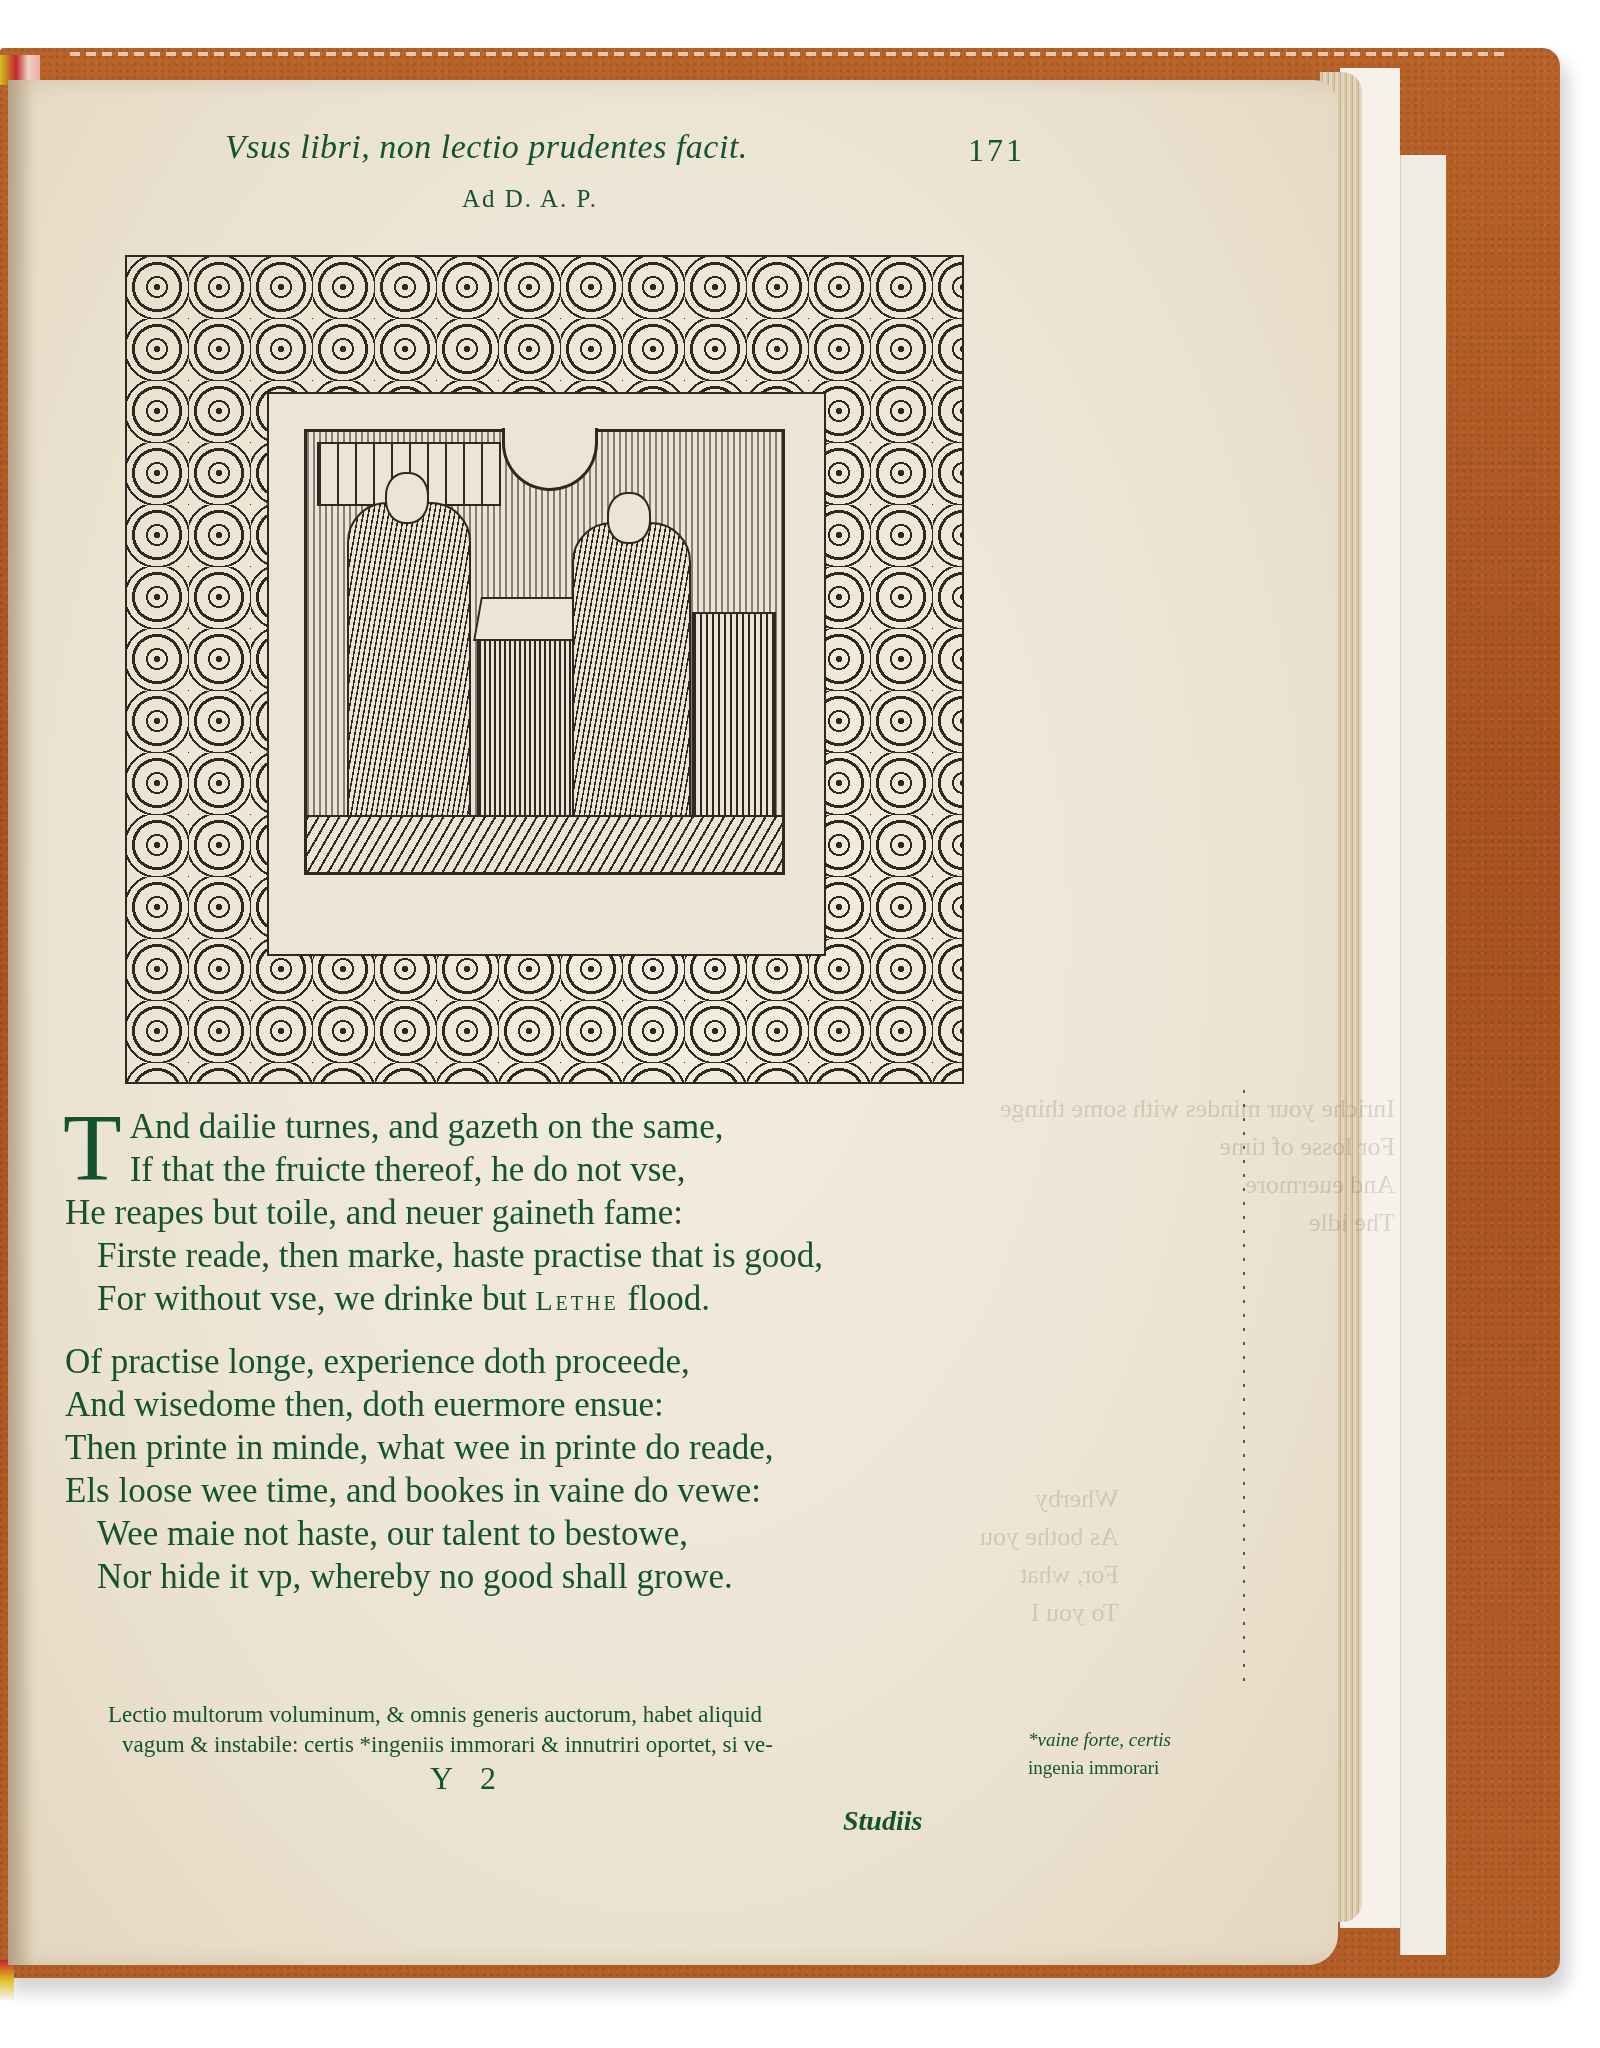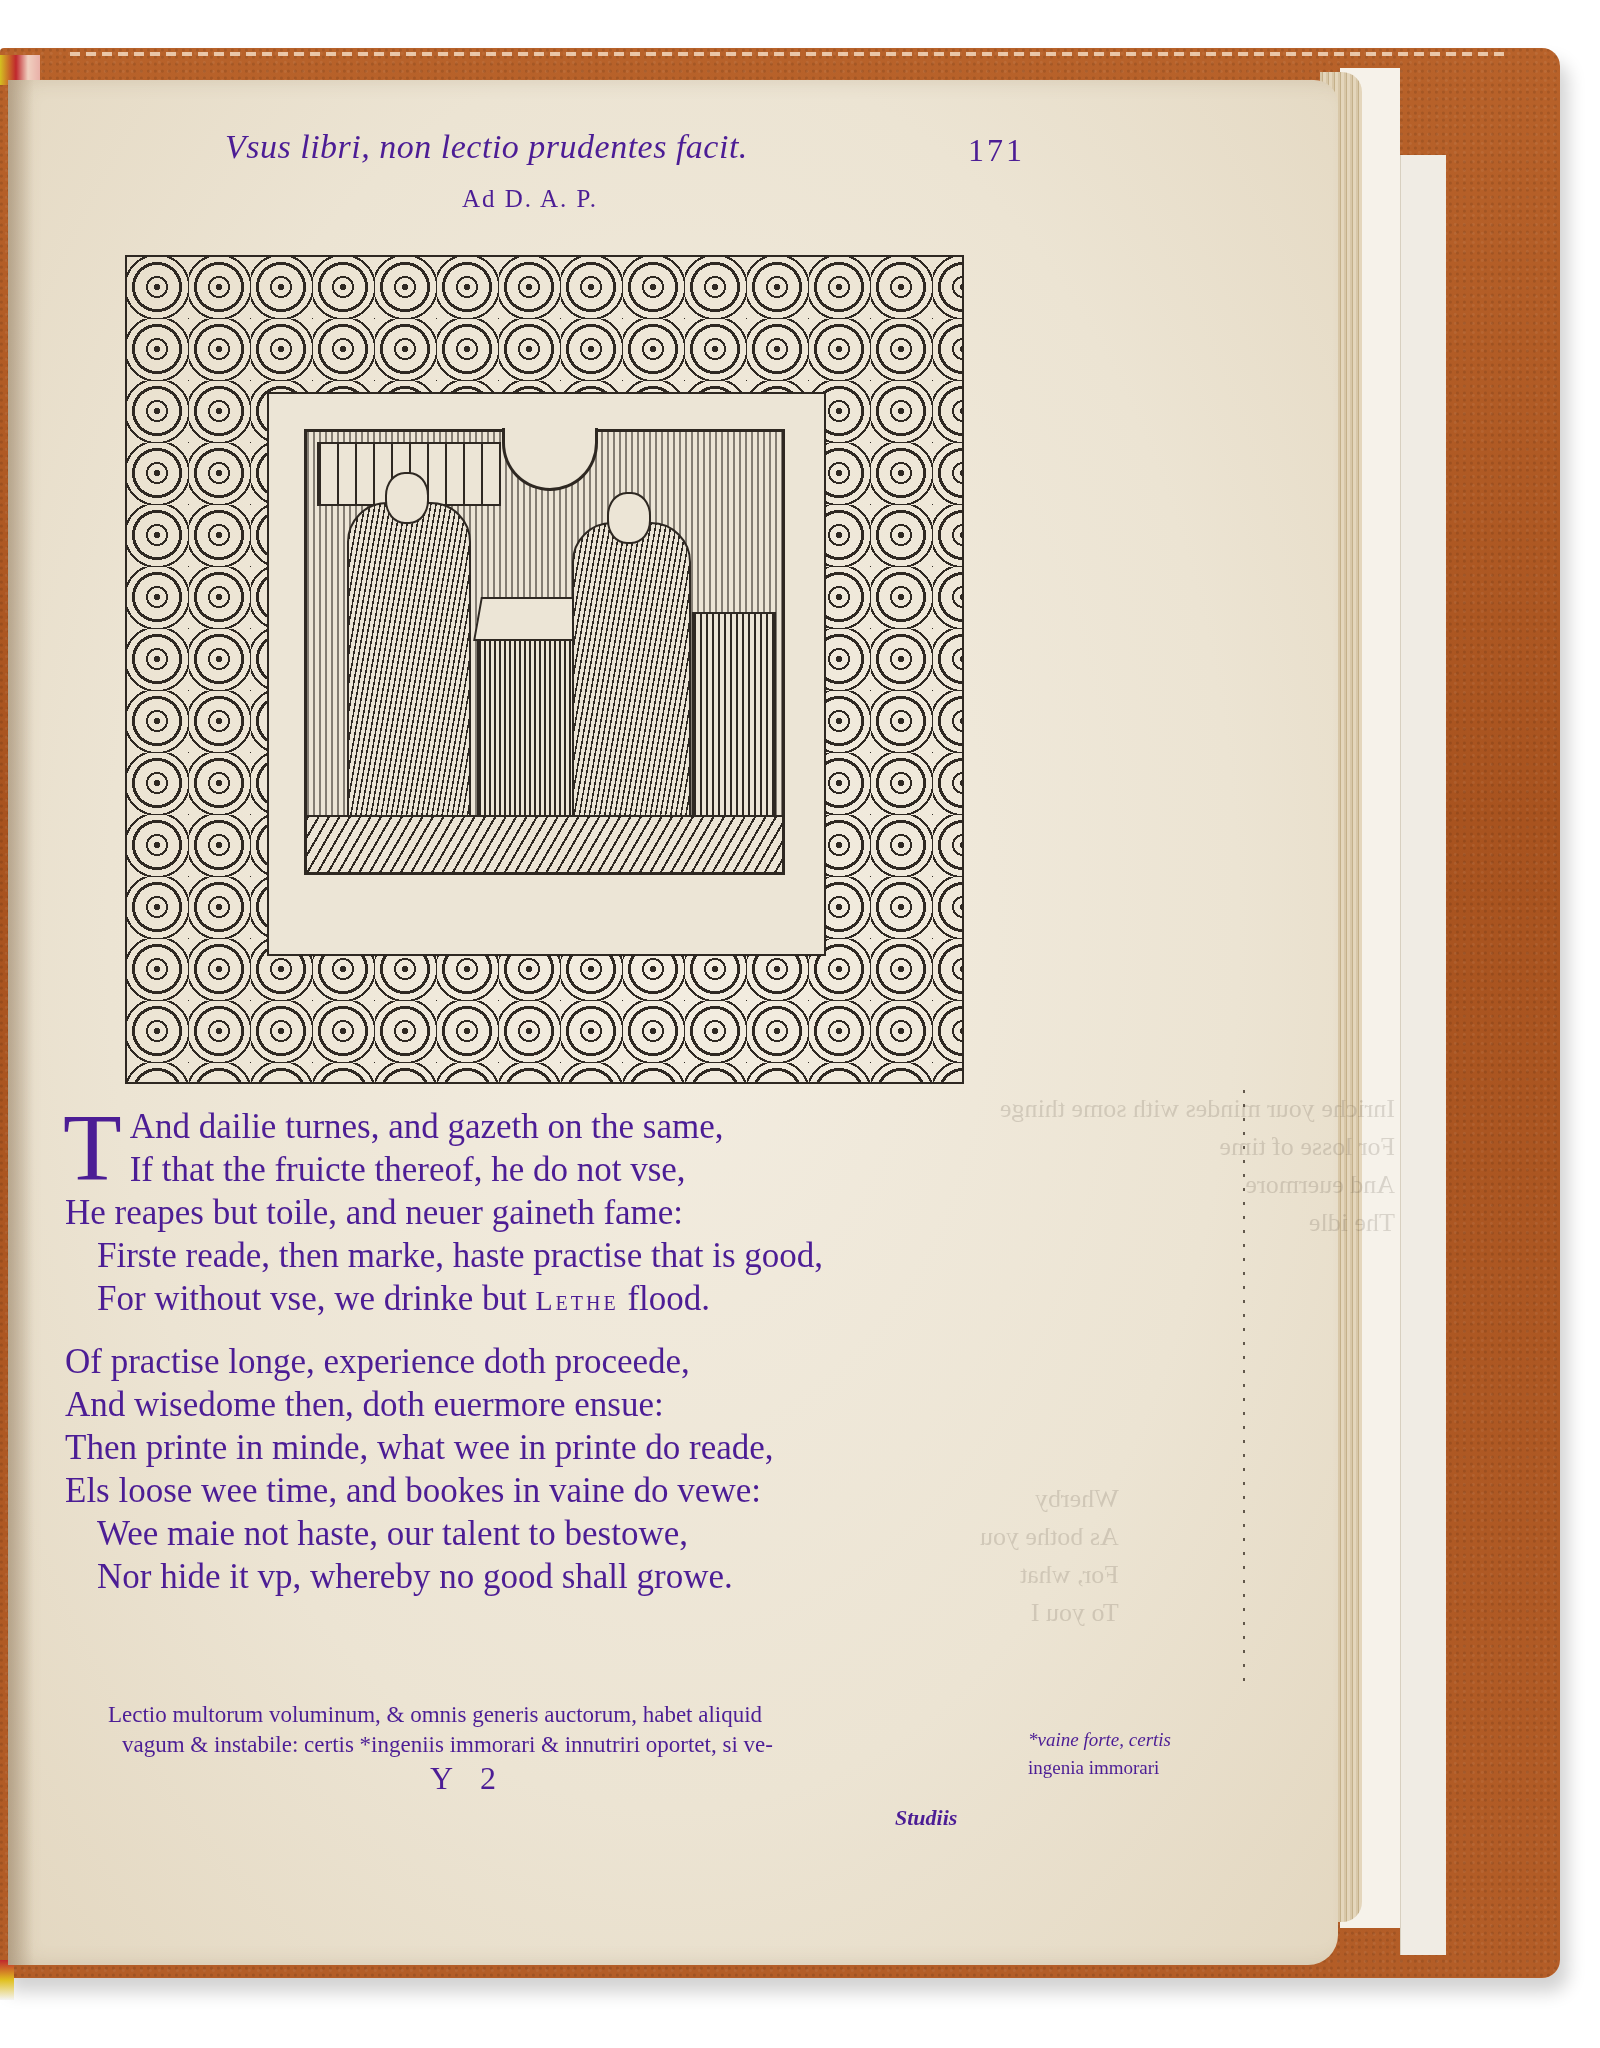--- a/index.html
+++ b/index.html
@@ -55,21 +55,21 @@
   .page {
     position:absolute; left:8px; top:80px; width:1330px; height:1885px;
     background:radial-gradient(ellipse at 50% 45%, #f3ede1 0%, #ece4d3 60%, #e3d7c0 100%);
     border-radius:0 24px 30px 0;
     box-shadow: inset 14px 0 20px rgba(120,90,50,0.18);
   }
   .gutter-shadow {
     position:absolute; left:8px; top:80px; width:26px; height:1885px;
     background:linear-gradient(90deg, rgba(90,60,30,0.25), transparent);
   }
-  .ink { color:#4c1d95; }
+  .ink { color:#14532d; }
   .running-head {
     position:absolute; left:225px; top:128px; width:760px;
     font-style:italic; font-size:34px; letter-spacing:0.5px;
   }
   .page-number {
     position:absolute; left:968px; top:132px; font-size:32px; letter-spacing:3px;
   }
   .dedication {
     position:absolute; left:462px; top:185px; font-size:25px; letter-spacing:2px;
   }
@@ -149,21 +149,21 @@
   .commentary {
     position:absolute; left:108px; top:1700px; width:880px;
     font-size:23px; line-height:30px;
   }
   .commentary .line { white-space:nowrap; }
   .side-note {
     position:absolute; left:1028px; top:1726px; font-size:19px; line-height:28px;
   }
   .side-note .it { font-style:italic; }
   .signature { position:absolute; left:430px; top:1760px; font-size:32px; letter-spacing:10px; }
-  .catchword { position:absolute; left:895px; top:1805px; font-style:italic; font-weight:bold; font-size:22px; }
+  .catchword { position:absolute; left:843px; top:1805px; font-style:italic; font-weight:bold; font-size:28px; }
   .margin-rule {
     position:absolute; left:1243px; top:1090px; width:2px; height:600px;
     background:repeating-linear-gradient(180deg, rgba(40,30,20,0.7) 0 3px, transparent 3px 14px);
   }
 </style>
 </head>
 <body>
 
 <div class="binding"></div>
 <div class="top-edge-stitch"></div>

